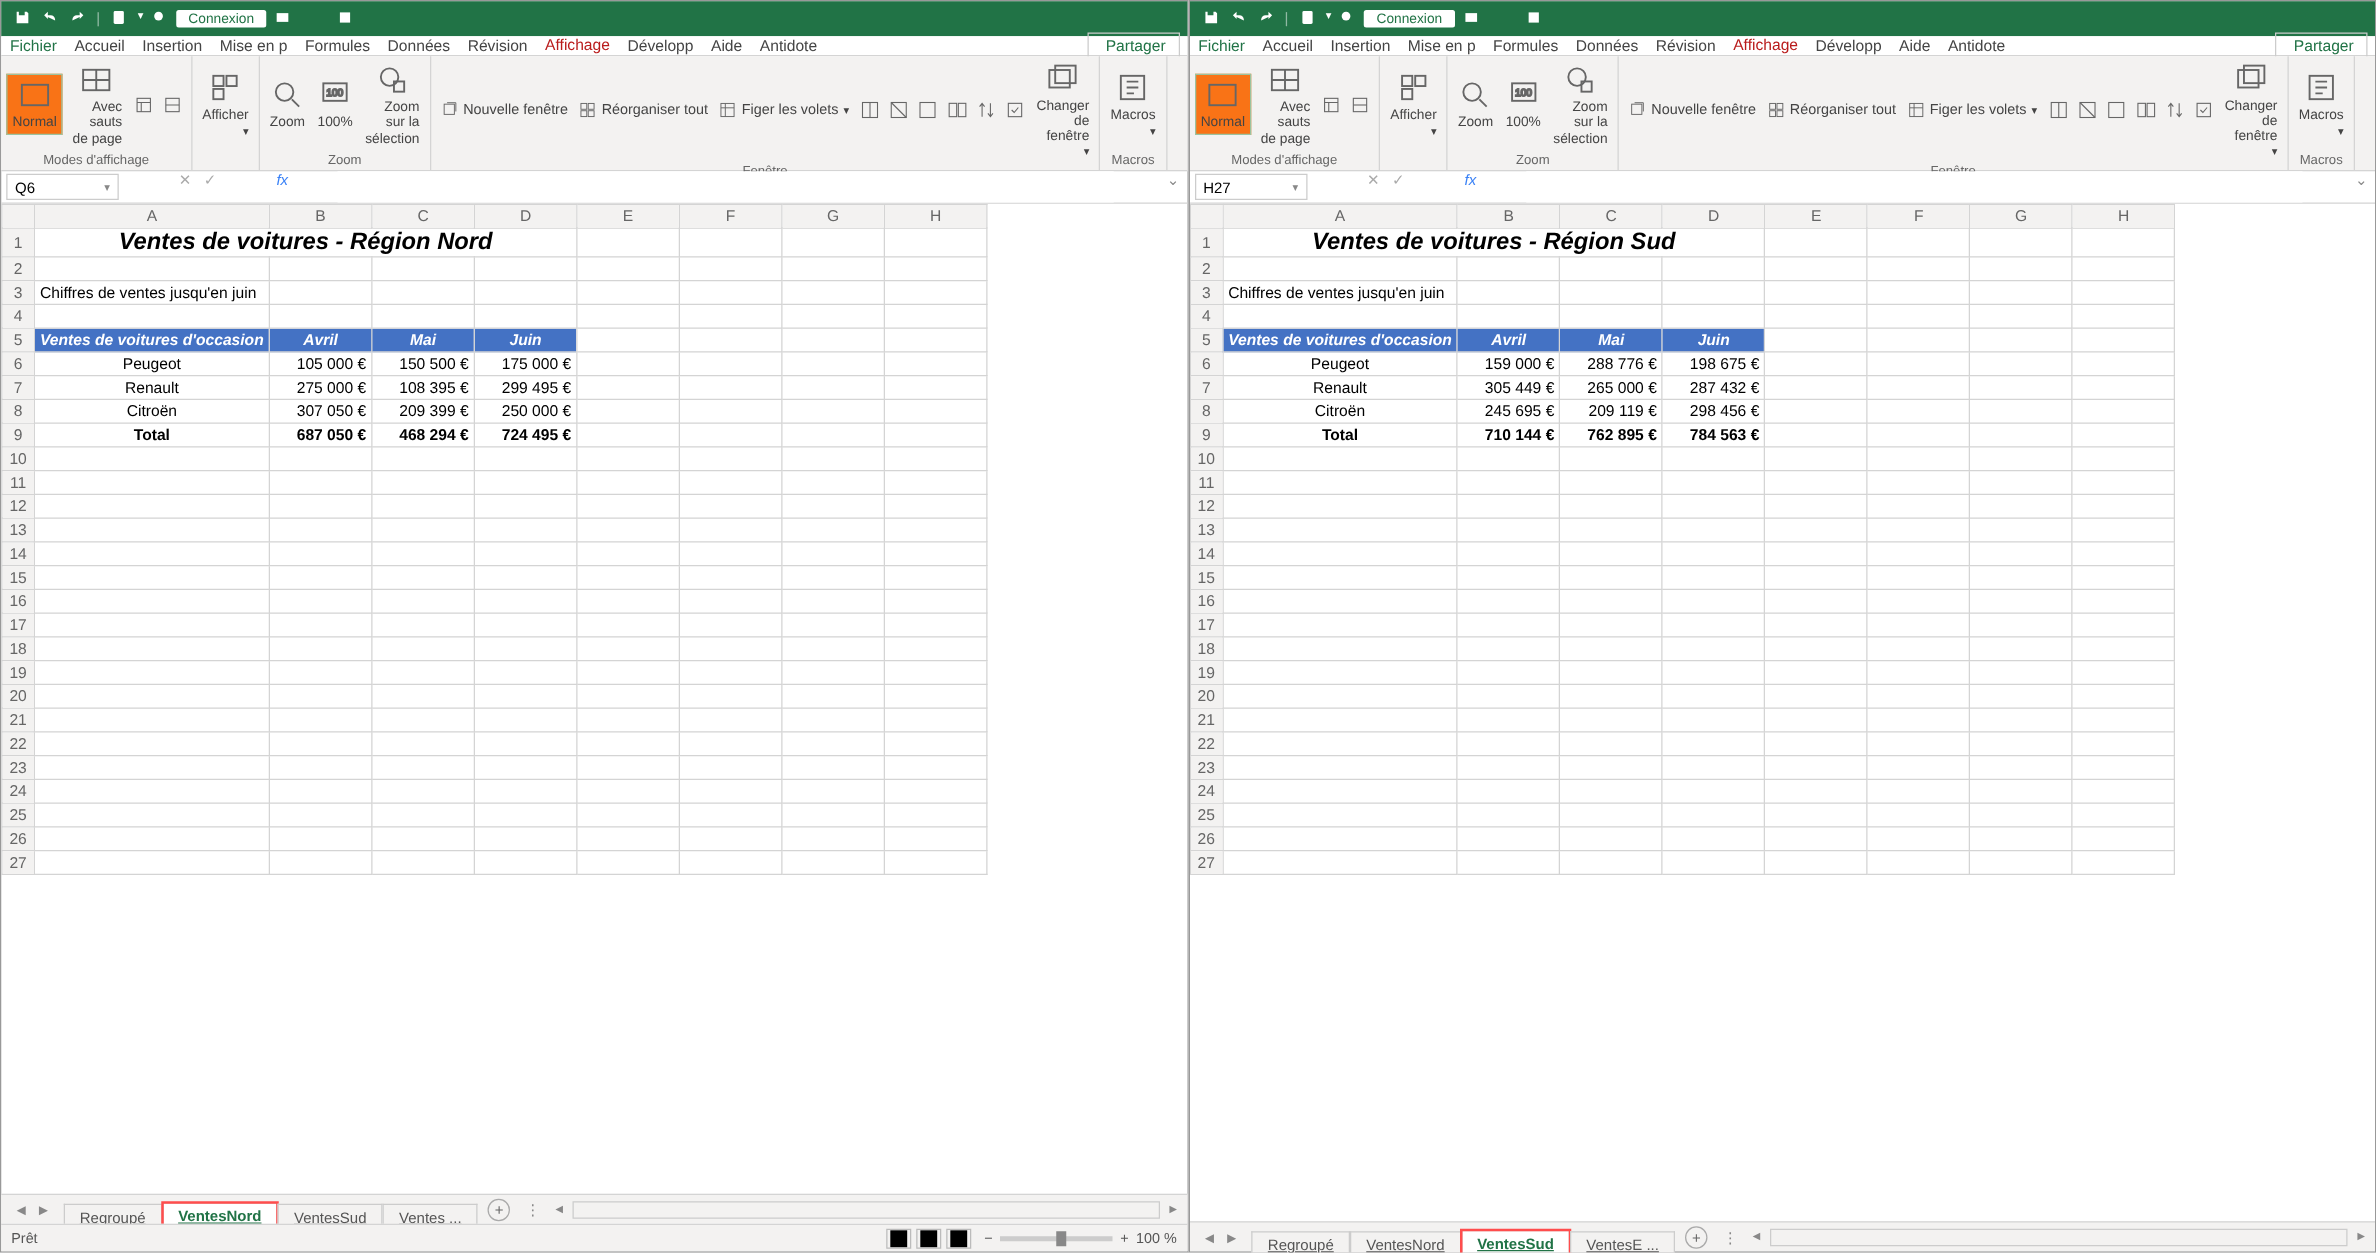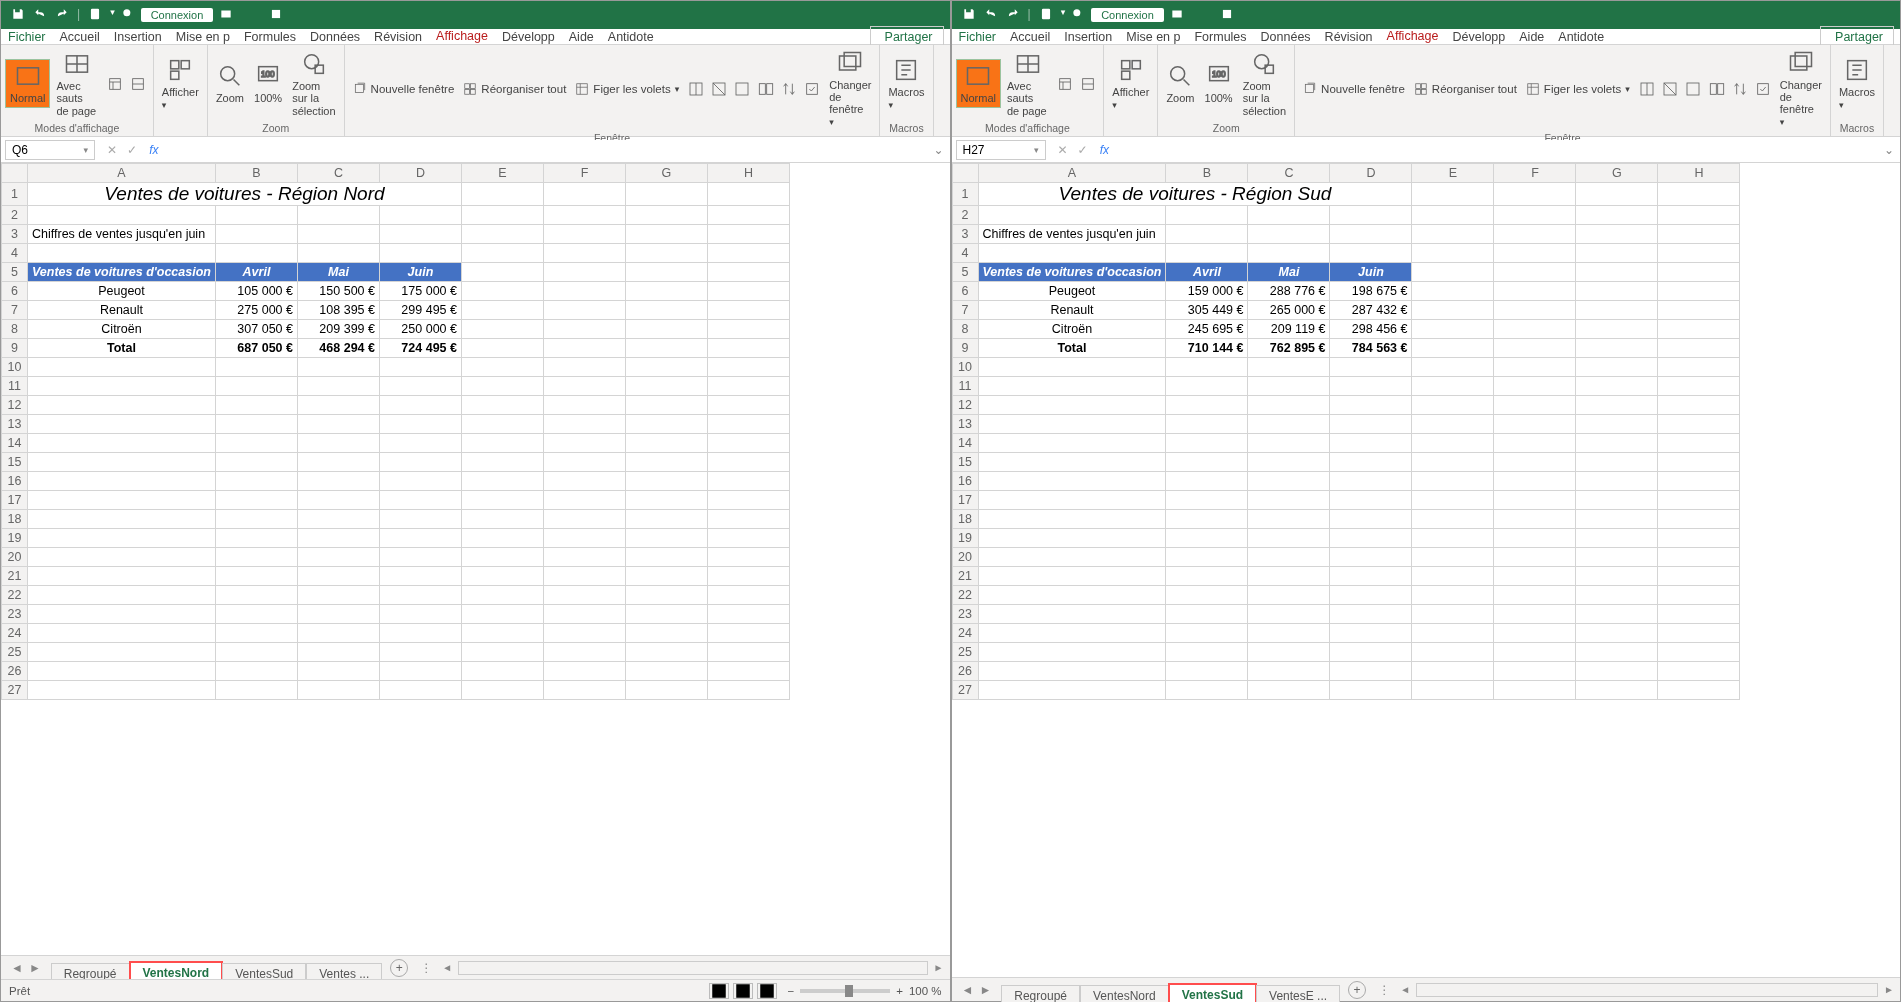--- a/index.html
+++ b/index.html
@@ -13,56 +13,56 @@
 .titlebar svg, .titlebar .ic { width: 14px; height: 14px; fill: #fff; }
 .menubar { display: flex; align-items: center; height: 16px; border-bottom: 1px solid #d4d4d4; font-size: 12.5px; background: #fff; }
 .menubar .mtab { padding: 5px 7px; color: #444; cursor: pointer; white-space: nowrap; }
 .menubar .mtab.file { color: #217346; font-weight: 400; }
 .menubar .mtab.active { border-bottom: 2px solid #701a75; color: #b91c1c; }
 .menubar .share { margin-left: auto; color: #217346; padding: 3px 10px; display: flex; align-items: center; gap: 4px; border: 1px solid #ccc; margin-right: 6px; }
 .ribbon { display: flex; border-bottom: 1px solid #d4d4d4; height: 92px; background: #f3f2f1; font-size: 11px; }
 .rgroup { display: flex; flex-direction: column; border-right: 1px solid #d4d4d4; padding: 2px 4px 0; }
 .rgroup .rrow { flex: 1; display: flex; align-items: center; gap: 2px; }
 .rgroup .rlabel { text-align: center; font-size: 10.5px; color: #666; padding: 2px 0; }
-.rbtn { display: flex; flex-direction: column; align-items: center; justify-content: center; padding: 2px 4px; text-align: left; cursor: pointer; line-height: 1.1; }
+.rbtn { display: flex; flex-direction: column; align-items: center; justify-content: center; padding: 2px 4px; text-align: right; cursor: pointer; line-height: 1.1; }
 .rbtn.selected { background: #f97316; border: 1px solid #9bc39f; }
 .rbtn svg { width: 28px; height: 28px; fill: none; stroke: #666; stroke-width: 1.3; }
 .rbtn .lbl { font-size: 11px; color: #444; margin-top: 2px; max-width: 60px; }
 .rcol { display: flex; gap: 1px; }
 .rline { display: flex; align-items: center; gap: 4px; padding: 2px 4px; font-size: 11.5px; color: #444; cursor: pointer; white-space: nowrap; }
 .rline svg { width: 14px; height: 14px; fill: none; stroke: #666; stroke-width: 1.3; }
 .smallbtn { width: 22px; height: 22px; display: flex; align-items: center; justify-content: center; cursor: pointer; }
 .smallbtn svg { width: 16px; height: 16px; fill: none; stroke: #666; stroke-width: 1.3; }
 .collapse { margin-left: auto; padding: 4px 8px; align-self: flex-end; cursor: pointer; }
-.formulabar { display: flex; align-items: center; height: 26px; border-bottom: 1px solid #d4d4d4; font-size: 12px; }
+.formulabar { display: flex; height: 26px; border-bottom: 1px solid #d4d4d4; font-size: 12px; gap: 36px; }
 .namebox { width: 90px; border: 1px solid #ccc; margin: 2px 4px; padding: 2px 6px; display: flex; align-items: center; justify-content: space-between; }
 .namebox .dd { font-size: 9px; color: #888; }
 .fbicons { display: flex; gap: 10px; padding: 0 8px; color: #aaa; }
 .fbicons span { cursor: pointer; }
 .fx { font-style: italic; color: #3b82f6; padding: 0 4px; }
 .finput { flex: 1; border: none; outline: none; padding: 2px 6px; }
 .fexpand { padding: 0 6px; color: #888; cursor: pointer; }
 .sheet { flex: 1; display: flex; overflow: hidden; position: relative; }
 .grid { flex: 1; overflow: auto; position: relative; }
 table.gridtbl { border-collapse: collapse; table-layout: fixed; }
 .gridtbl th, .gridtbl td { border: 1px solid #d4d4d4; font-size: 12.5px; height: 19px; }
 .gridtbl th { background: #f3f2f1; color: #666; font-weight: 400; text-align: center; position: sticky; }
 .gridtbl th.corner { width: 26px; background: #f3f2f1; }
 .gridtbl th.colh { min-width: 82px; }
 .gridtbl th.rowh { width: 26px; }
 .gridtbl td { padding: 0 4px; background: #fff; }
-.title-row { font-size: 19px; font-weight: 400; font-style: italic; text-align: center; }
+.title-row { font-size: 19px; font-weight: 700; font-style: italic; text-align: center; }
 .subtxt { font-size: 12.5px; }
 .hdr-cell { background: #4472C4 !important; color: #fff; font-style: italic; text-align: center; font-weight: 600; }
 .brand { text-align: center; }
 .num { text-align: right; }
 .tabstrip { display: flex; align-items: center; height: 24px; border-top: 1px solid #d4d4d4; font-size: 12px; background: #f3f2f1; }
 .tabnav { display: flex; gap: 6px; padding: 0 10px; color: #888; }
 .tabnav span { cursor: pointer; }
-.stab { padding: 3px 12px; background: #fff; border: 1px solid #ccc; border-bottom: none; margin-top: 12px; cursor: pointer; }
+.stab { padding: 3px 12px; background: #fff; border: 1px solid #ccc; border-bottom: none; margin-top: 12px; cursor: pointer; text-decoration: underline; }
 .stab.inactive { background: #f3f2f1; color: #555; }
 .stab.active { color: #217346; font-weight: 700; border-bottom: 2px solid #fff; }
 .stab.highlight { outline: 2px solid #ff4d4d; outline-offset: -1px; }
 .addsheet { width: 18px; height: 18px; border: 1px solid #aaa; border-radius: 50%; text-align: center; line-height: 16px; margin: 0 8px; cursor: pointer; color: #666; }
 .hscroll { flex: 1; display: flex; align-items: center; padding: 0 4px; }
 .hscroll .track { flex: 1; height: 14px; background: #f3f2f1; border: 1px solid #ccc; position: relative; margin: 0 4px; }
 .hscroll .arrow { width: 14px; text-align: center; color: #888; cursor: pointer; font-size: 10px; }
 .statusbar { display: flex; align-items: center; height: 22px; border-top: 1px solid #d4d4d4; font-size: 11.5px; background: #f3f2f1; color: #555; padding: 0 8px; gap: 10px; }
 .statusbar .spacer { flex: 1; }
 .viewbtns { display: flex; gap: 4px; }

